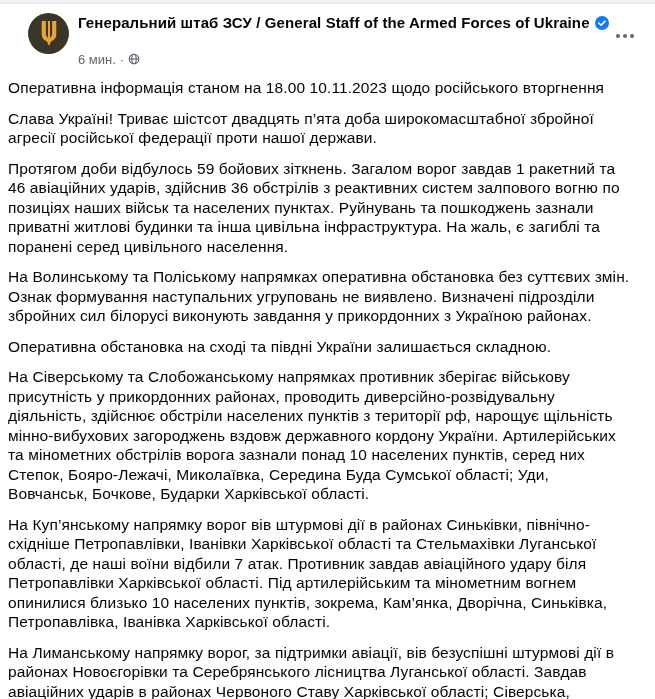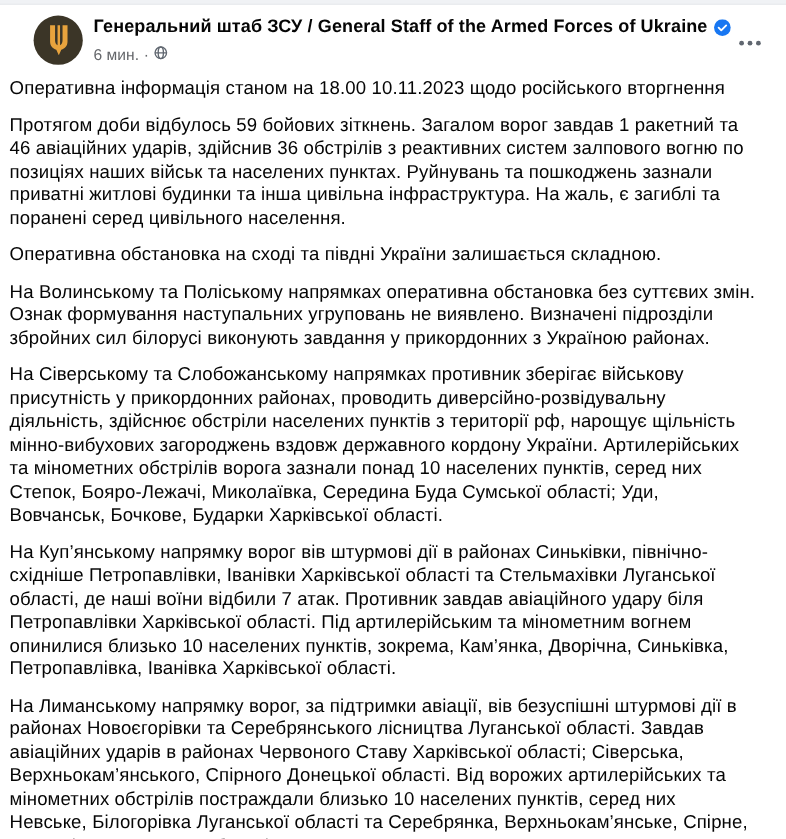--- a/index.html
+++ b/index.html
@@ -59,23 +59,23 @@
     cursor: pointer;
   }
   .verified {
     width: 14px;
     height: 14px;
     flex: 0 0 14px;
     display: inline-block;
   }
   .meta-row {
     display: flex;
-    align-items: center;
+    align-items: flex-start;
     gap: 4px;
-    margin-top: 6px;
+    margin-top: 21px;
     color: #65676b;
     font-size: 13px;
   }
   .meta-row .timestamp { cursor: pointer; }
   .meta-row .sep { color: #65676b; }
   .globe { display: inline-block; margin-top: 1px; }
   .more-options {
     position: absolute;
     top: 20px;
     right: 14px;
@@ -151,21 +151,22 @@
 
     <button class="more-options" aria-label="More options">
       <span class="dot"></span>
       <span class="dot"></span>
       <span class="dot"></span>
     </button>
   </div>
 
   <div class="post-body">
     <p>Оперативна інформація станом на 18.00 10.11.2023 щодо російського вторгнення</p>
+    <p>Слава Україні! Триває шістсот двадцять п’ята доба широкомасштабної збройної агресії російської федерації проти нашої держави.</p>
     <p>Протягом доби відбулось 59 бойових зіткнень. Загалом ворог завдав 1 ракетний та 46 авіаційних ударів, здійснив 36 обстрілів з реактивних систем залпового вогню по позиціях наших військ та населених пунктах. Руйнувань та пошкоджень зазнали приватні житлові будинки та інша цивільна інфраструктура. На жаль, є загиблі та поранені серед цивільного населення.</p>
+    <p>На Волинському та Поліському напрямках оперативна обстановка без суттєвих змін. Ознак формування наступальних угруповань не виявлено. Визначені підрозділи збройних сил білорусі виконують завдання у прикордонних з Україною районах.</p>
     <p>Оперативна обстановка на сході та півдні України залишається складною.</p>
-    <p>На Волинському та Поліському напрямках оперативна обстановка без суттєвих змін. Ознак формування наступальних угруповань не виявлено. Визначені підрозділи збройних сил білорусі виконують завдання у прикордонних з Україною районах.</p>
     <p>На Сіверському та Слобожанському напрямках противник зберігає військову присутність у прикордонних районах, проводить диверсійно-розвідувальну діяльність, здійснює обстріли населених пунктів з території рф, нарощує щільність мінно-вибухових загороджень вздовж державного кордону України. Артилерійських та мінометних обстрілів ворога зазнали понад 10 населених пунктів, серед них Степок, Бояро-Лежачі, Миколаївка, Середина Буда Сумської області; Уди, Вовчанськ, Бочкове, Бударки Харківської області.</p>
     <p>На Куп’янському напрямку ворог вів штурмові дії в районах Синьківки, північно-східніше Петропавлівки, Іванівки Харківської області та Стельмахівки Луганської області, де наші воїни відбили 7 атак. Противник завдав авіаційного удару біля Петропавлівки Харківської області. Під артилерійським та мінометним вогнем опинилися близько 10 населених пунктів, зокрема, Кам’янка, Дворічна, Синьківка, Петропавлівка, Іванівка Харківської області.</p>
     <p>На Лиманському напрямку ворог, за підтримки авіації, вів безуспішні штурмові дії в районах Новоєгорівки та Серебрянського лісництва Луганської області. Завдав авіаційних ударів в районах Червоного Ставу Харківської області; Сіверська, Верхньокам’янського, Спірного Донецької області. Від ворожих артилерійських та мінометних обстрілів постраждали близько 10 населених пунктів, серед них Невське, Білогорівка Луганської області та Серебрянка, Верхньокам’янське, Спірне, Роздолівка Донецької області.</p>
   </div>
 
 </div>
 
 </body></html>

